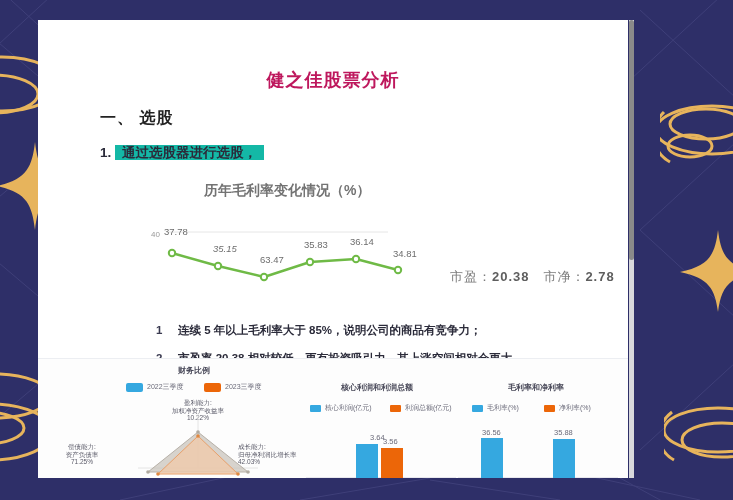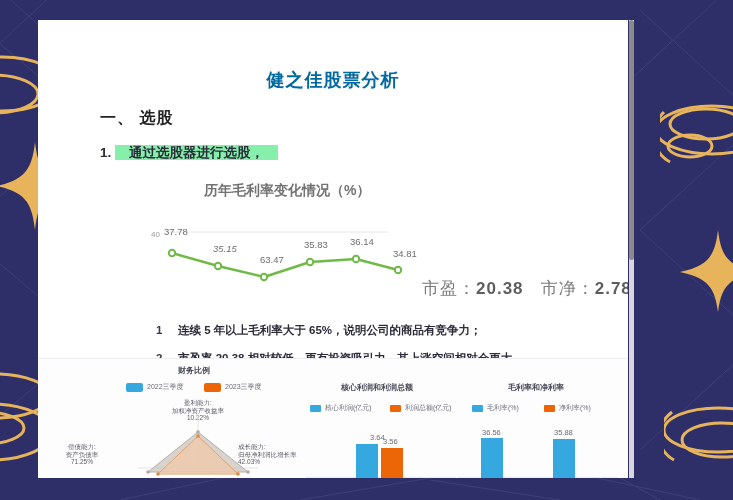--- a/index.html
+++ b/index.html
@@ -24,48 +24,48 @@
     background:#8a8a8a;border-radius:3px;
   }
   .scroll-track{
     position:absolute;left:629px;top:20px;width:5px;height:458px;
     background:#d8d8dc;
   }
 
   
   .slide-title{
     position:absolute;left:0;top:48px;width:590px;text-align:center;
-    font-size:18px;font-weight:bold;color:#0369a1;letter-spacing:1px;
+    font-size:18px;font-weight:bold;color:#be185d;letter-spacing:1px;
   }
   .sec-head{
     position:absolute;left:62px;top:88px;
     font-size:16px;font-weight:bold;color:#222;letter-spacing:1px;
   }
   .sub-line{
     position:absolute;left:62px;top:124px;
     font-size:13.5px;color:#2b2b3a;font-weight:600;
   }
-  .sub-line .hl{background:#86efac;padding:0 14px;}
+  .sub-line .hl{background:#14b8a6;padding:0 7px;}
 
   
   .lc-title{
     position:absolute;left:166px;top:162px;
     font-size:14px;font-weight:bold;color:#737373;
   }
   .linechart{position:absolute;left:110px;top:205px;width:270px;height:70px;}
   .lc-axis{
     position:absolute;left:113px;top:210px;
     font-size:8px;color:#9a9a9a;
   }
   .lc-lbl{
     position:absolute;font-size:9.5px;color:#6d6d6d;white-space:nowrap;
   }
   .ratio-box{
-    position:absolute;left:384px;top:248px;
-    font-size:17px;color:#7c7c7c;letter-spacing:1px;white-space:nowrap;margin-top:9px;
+    position:absolute;left:412px;top:248px;
+    font-size:13px;color:#7c7c7c;letter-spacing:1px;white-space:nowrap;
   }
   .ratio-box b{color:#5e5e5e;font-weight:bold;}
 
   
   .bullet{
     position:absolute;left:118px;font-size:11.5px;color:#2b2b3a;
     font-weight:600;white-space:nowrap;
   }
   .bullet .num{display:inline-block;width:22px;color:#3a3a50;}
   .b1{top:303px;}
@@ -192,21 +192,21 @@
     <div class="lc-lbl" style="left:266px;top:219px;">35.83</div>
     <div class="lc-lbl" style="left:312px;top:216px;">36.14</div>
     <div class="lc-lbl" style="left:355px;top:228px;">34.81</div>
 
     <div class="ratio-box">
       <span>市盈：</span><b>20.38</b>
       &nbsp;&nbsp;<span>市净：</span><b>2.78</b>
     </div>
 
     <div class="bullet b1">
-      <span class="num">1</span><span>连续 5 年以上毛利率大于 65%，说明公司的商品有竞争力；</span>
+      <span class="num">1</span><span>连续 5 年以上毛利率大于 85%，说明公司的商品有竞争力；</span>
     </div>
     <div class="bullet b2">
       <span class="num">2</span><span>市盈率 20.38 相对较低，更有投资吸引力，其上涨空间相对会更大。</span>
     </div>
   </div>
 
   <div class="dash">
     <div class="dash-divider"></div>
 
     <div class="panel-title" style="left:140px;top:7px;">财务比例</div>

